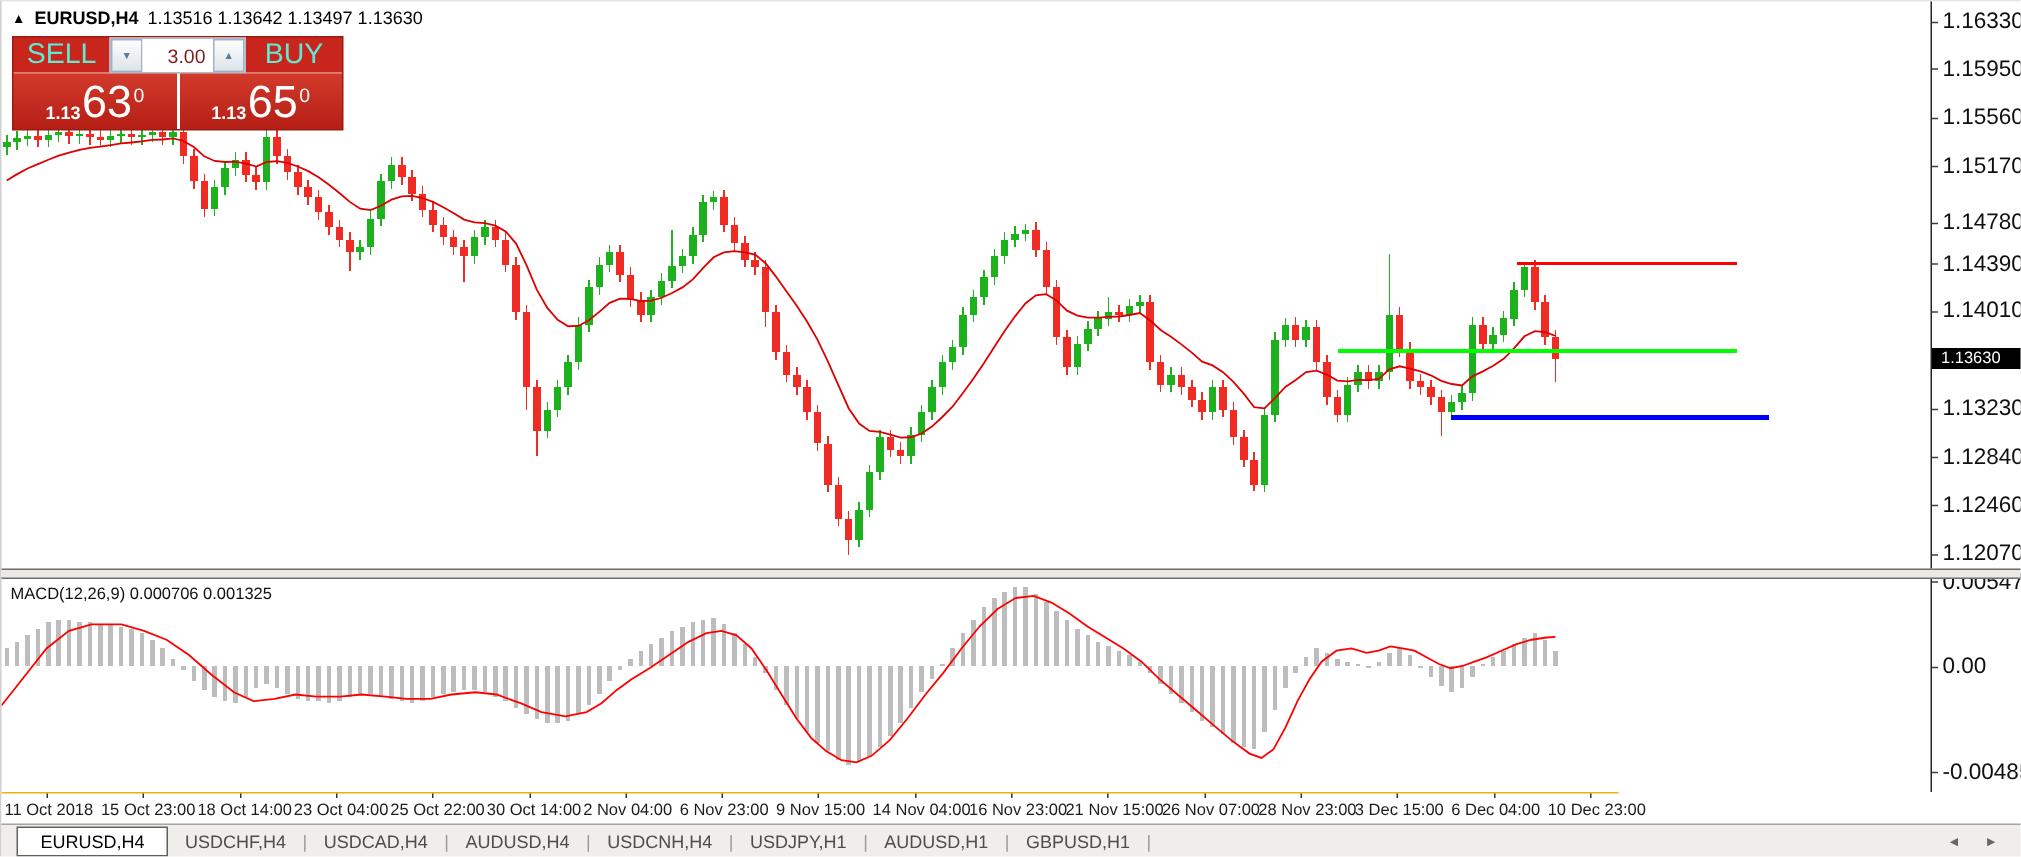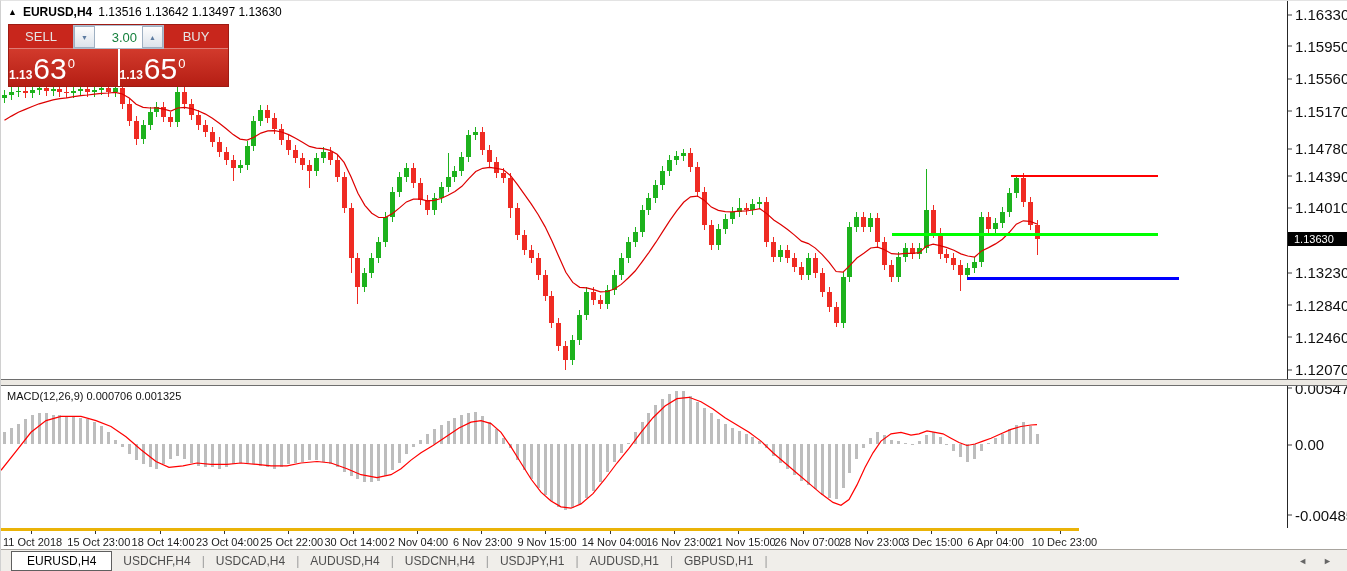--- a/index.html
+++ b/index.html
@@ -13,50 +13,50 @@
   
   .sym-header{position:absolute;left:7px;top:4px;font-size:12px;font-weight:700;color:#000;
               display:flex;align-items:center;gap:6px;z-index:6;}
   .sym-header .arrow{font-size:9px;}
   .sym-header .ohlc{font-weight:400;}
 
   
   .trade-panel{position:absolute;left:8px;top:24px;width:219px;height:61px;z-index:7;
                display:flex;flex-direction:column;box-shadow:0 0 0 1px #9e1b13;}
   .tp-top{display:flex;height:24px;background:#c8261c;}
-  .tp-btn{width:67px;color:#e5e5e5;font-size:13px;display:flex;align-items:center;justify-content:center;
+  .tp-btn{width:67px;color:#5eead4;font-size:19px;display:flex;align-items:center;justify-content:center;
           border-bottom:1px solid rgba(255,255,255,.4);cursor:pointer;}
   .tp-spin{flex:1;background:#fff;border:1px solid #aebccd;display:flex;}
   .spin-btn{width:19px;background:linear-gradient(#fdfdfd,#dde4ec);border:1px solid #9fb0c2;
             color:#5d7ba0;font-size:7px;display:flex;align-items:center;justify-content:center;cursor:pointer;}
-  .spin-value{flex:1;border:0;outline:0;font-size:13px;color:#15803d;text-align:right;padding-right:5px;width:40px;
+  .spin-value{flex:1;border:0;outline:0;font-size:13px;color:#7f1d1d;text-align:right;padding-right:5px;width:40px;
               font-family:"Liberation Sans",sans-serif;}
   .tp-bottom{display:flex;flex:1;gap:2px;}
   .tp-quote{flex:1;background:linear-gradient(#d23a2c,#b51e14);color:#fff;display:flex;
-            align-items:flex-end;justify-content:flex-start;padding-bottom:4px;cursor:pointer;}
+            align-items:flex-end;justify-content:center;padding-bottom:4px;cursor:pointer;}
   .q-small{font-size:12px;font-weight:700;line-height:1.1;margin-right:1px;}
   .q-big{font-size:30px;line-height:.82;font-weight:400;}
   .q-sup{font-size:13px;line-height:1;position:relative;top:-12px;margin-left:1px;}
 
   
   .price-axis{position:absolute;left:1286px;top:0;width:61px;height:527px;background:#fff;
               border-left:1px solid #262626;z-index:4;}
   .pa-label{position:absolute;left:7px;transform:translateY(-50%);font-size:15px;color:#101010;white-space:nowrap;}
   .pa-label::before{content:"";position:absolute;left:-7px;top:50%;width:4px;height:1px;background:#404040;}
   .current-price{position:absolute;left:0;width:61px;height:14px;background:#000;color:#fff;
                  font-size:11px;line-height:14px;padding-left:6px;box-sizing:border-box;}
 
   
   .divider{position:absolute;left:0;top:378px;width:1347px;height:7px;background:#ece9e3;
            border-top:1px solid #6e6e6e;border-bottom:1px solid #6e6e6e;box-sizing:border-box;z-index:5;}
   .macd-label{position:absolute;left:6px;top:389px;font-size:11px;color:#101010;z-index:6;}
 
   
   .time-axis{position:absolute;left:0;top:527px;width:1078px;height:21px;background:#fff;
-             border-top:3px solid #eab308;box-sizing:border-box;}
+             border-top:1px solid #eab308;box-sizing:border-box;}
   .t-label{position:absolute;top:5px;font-size:11px;color:#1c1c1c;white-space:nowrap;}
   .t-tick{position:absolute;top:0;width:1px;height:3px;background:#333;}
 
   
   .tabbar{position:absolute;left:0;top:548px;width:1347px;height:23px;background:#f0eeea;
           border-top:1px solid #a8a49e;box-sizing:border-box;display:flex;align-items:center;font-size:12px;}
   .tab-active{background:#fff;border:1px solid #5f5f5f;padding:2px 15px;margin-left:10px;color:#000;cursor:pointer;}
   .tab{color:#4d4d4d;padding:0 11px;cursor:pointer;white-space:nowrap;}
   .tab-sep{color:#9a9a9a;}
   .tab-arrows{margin-left:auto;margin-right:16px;color:#666;font-size:9px;display:flex;gap:16px;}
@@ -600,21 +600,21 @@
       <div class="t-label" style="left: 645px;">16 Nov 23:00</div>
       <div class="t-tick" style="left: 737.3px;"></div>
       <div class="t-label" style="left: 709.3px;">21 Nov 15:00</div>
       <div class="t-tick" style="left: 801.6px;"></div>
       <div class="t-label" style="left: 773.6px;">26 Nov 07:00</div>
       <div class="t-tick" style="left: 865.9px;"></div>
       <div class="t-label" style="left: 837.9px;">28 Nov 23:00</div>
       <div class="t-tick" style="left: 930.2px;"></div>
       <div class="t-label" style="left: 902.2px;">3 Dec 15:00</div>
       <div class="t-tick" style="left: 994.5px;"></div>
-      <div class="t-label" style="left: 966.5px;">6 Apr 04:00</div>
+      <div class="t-label" style="left: 966.5px;">6 Dec 04:00</div>
       <div class="t-tick" style="left: 1058.8px;"></div>
       <div class="t-label" style="left: 1030.8px;">10 Dec 23:00</div>
     </div>
 
   <div class="tabbar" id="tabbar">
     <div class="tab-active">EURUSD,H4</div>
       <div class="tab">USDCHF,H4</div>
       <span class="tab-sep">|</span>
       <div class="tab">USDCAD,H4</div>
       <span class="tab-sep">|</span>

